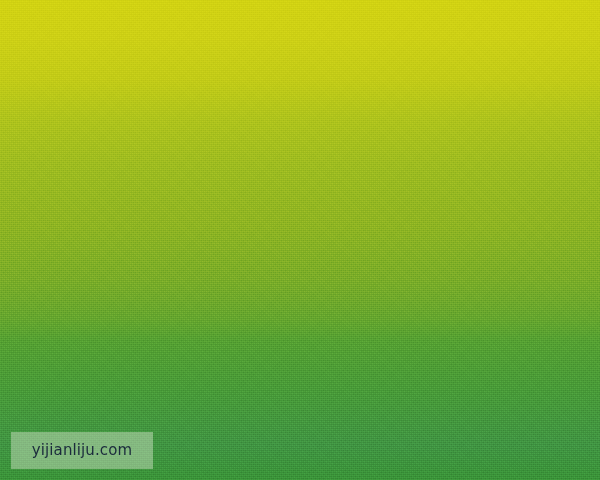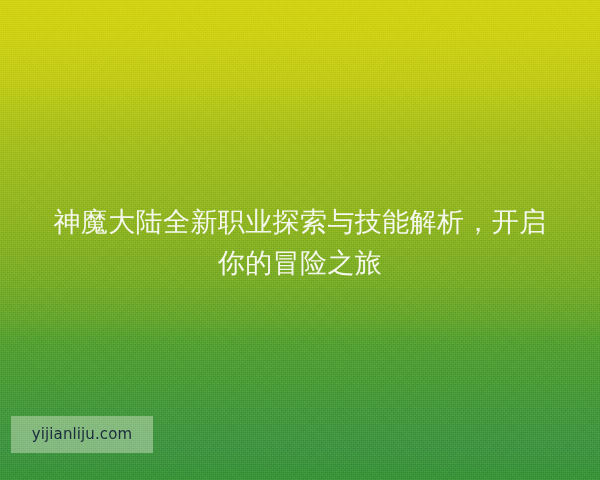--- a/index.html
+++ b/index.html
@@ -67,21 +67,21 @@
     line-height: 41px;
     font-weight: 400;
     letter-spacing: 0.4px;
     white-space: pre-line;
     text-rendering: geometricPrecision;
   }
 
   #watermark {
     position: absolute;
     left: 11px;
-    top: 416px;
+    top: 432px;
     width: 142px;
     height: 37px;
     background: rgba(226, 236, 214, 0.42);
     display: flex;
     align-items: center;
     justify-content: center;
   }
 
   #watermark-text {
     color: #1b2b3c;
@@ -92,20 +92,18 @@
     white-space: nowrap;
   }
 </style>
 </head>
 <body>
 
 <div id="banner">
 
   <div id="grain"></div>
 
-  <h1 id="headline">神魔大陆全新职业探索与技能解析，开启
-你的冒险之旅</h1>
 
   <div id="watermark">
     <span id="watermark-text">yijianliju.com</span>
   </div>
 
 </div>
 
 </body></html>

